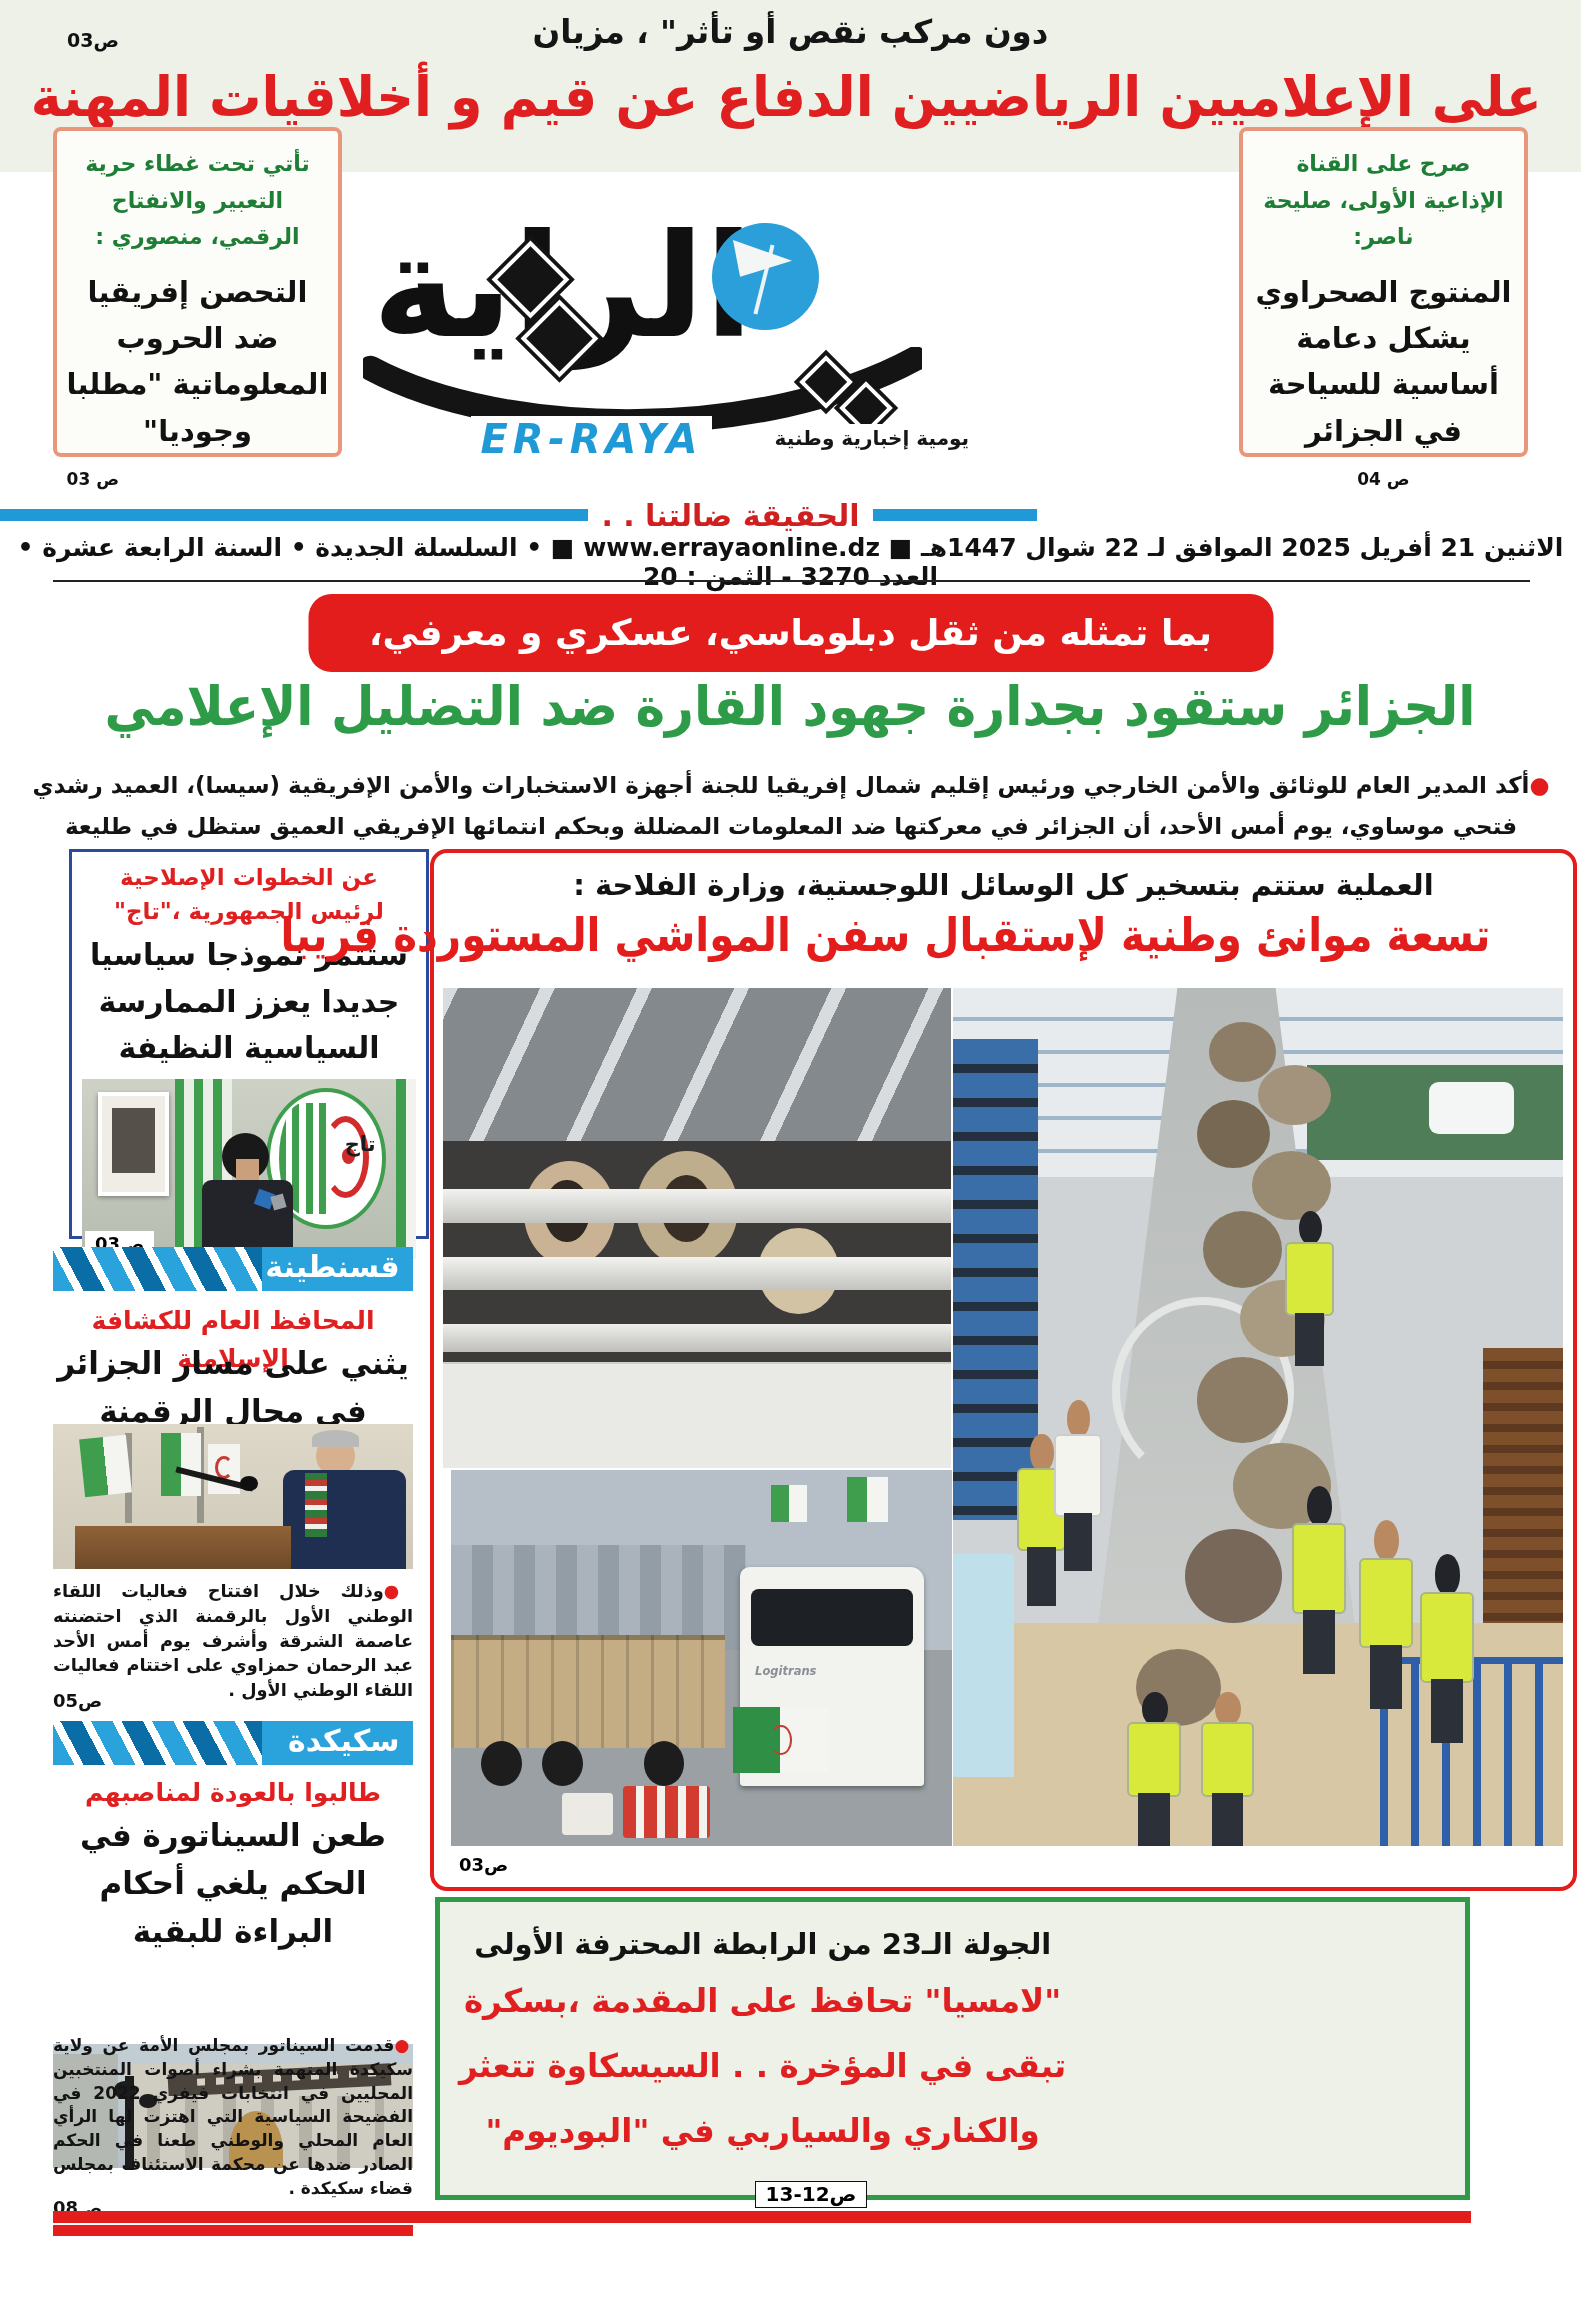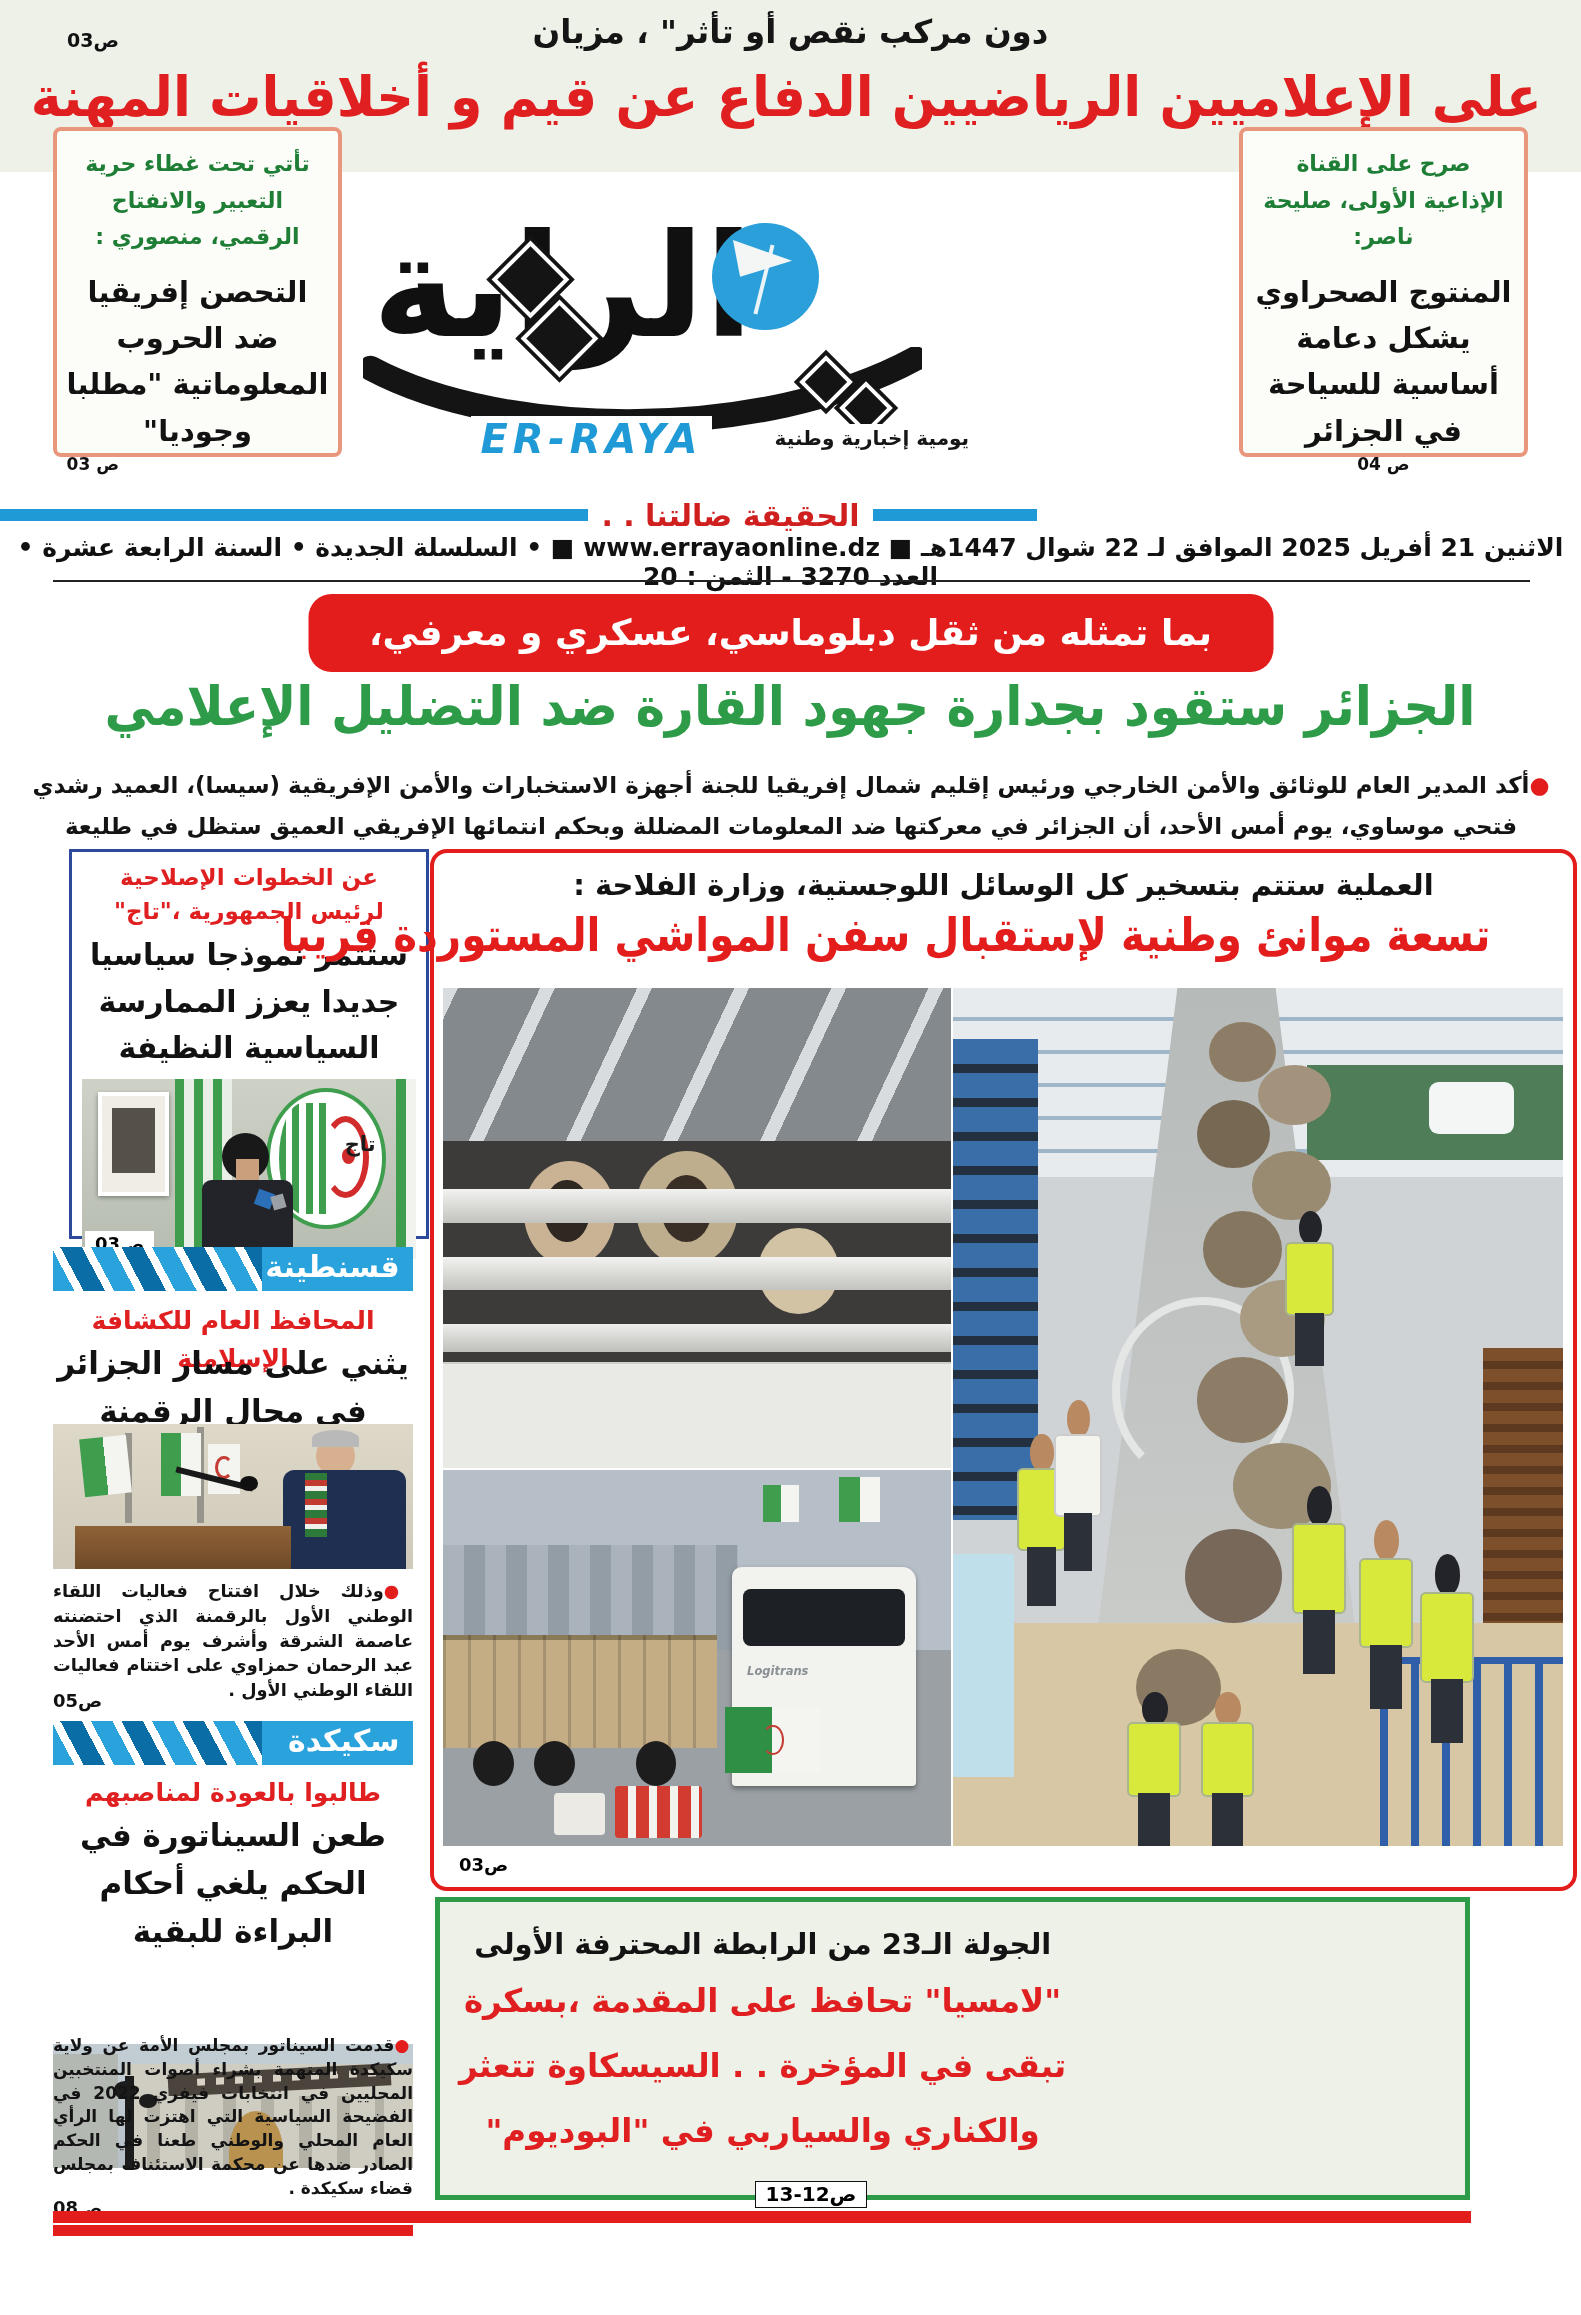--- a/index.html
+++ b/index.html
@@ -9,21 +9,21 @@
   
   .top-strip{position:absolute;top:0;left:0;width:100%;height:172px;background:#eef1e8}
   .top-ref{position:absolute;left:67px;top:29px;font-size:19px;font-weight:bold;color:#111}
   .top-kicker{position:absolute;top:13.4px;left:0;width:100%;text-align:center;font-size:32.5px;font-weight:bold;color:#151515}
   .top-headline{position:absolute;top:65px;left:0;width:100%;text-align:center;font-size:55px;font-weight:bold;color:#e02020;white-space:nowrap}
   .top-headline span{display:inline-block;transform:scaleX(.95);transform-origin:center}
   
   .side-box{position:absolute;top:127px;width:289px;height:330px;background:#fcfcf8;border:4.8px solid #e8977c;border-radius:8px;text-align:center;padding:15.3px 9.6px 7.6px;z-index:3}
   .side-box .bx-kicker{color:#1e7e35;font-size:22px;font-weight:bold;line-height:1.65}
   .side-box .bx-title{color:#121212;font-size:29px;font-weight:bold;line-height:1.6;margin-top:13.4px}
-  .side-box .bx-ref{font-size:17px;font-weight:bold;color:#111;margin-top:0;text-align:center}
+  .side-box .bx-ref{font-size:17px;font-weight:bold;color:#111;margin-top:15px;text-align:center}
   
   .logo-wrap{position:absolute;left:358px;top:177px;width:621px;height:315px;z-index:2}
   .logo-arabic{position:absolute;left:14.3px;top:38px;font-size:143px;font-weight:bold;color:#101010;line-height:1}
   .logo-circle{position:absolute;left:354px;top:46px;width:107px;height:107px;border-radius:50%;background:#2b9fd9}
   .logo-flag{position:absolute;left:21px;top:17px;width:59px;height:46px;background:#f4f6f6;clip-path:polygon(0 0,100% 45%,12% 80%)}
   .logo-pole{position:absolute;left:50px;top:21px;width:3.8px;height:71px;background:#e9f3f8;transform:rotate(14deg)}
   .logo-diamond{position:absolute;width:55px;height:55px;background:#141414;border:4.8px solid #fff;box-shadow:0 0 0 3.8px #141414;transform:rotate(45deg)}
   .logo-swash{position:absolute;left:4.8px;top:170px;width:559px;height:96px}
   .logo-latin{position:absolute;left:113px;top:239px;font-size:40px;font-weight:bold;font-style:italic;color:#1f9ad6;letter-spacing:4.8px;background:#fff;padding:0 9.6px;z-index:2}
   .logo-sub{position:absolute;left:409px;top:247px;font-size:20px;font-weight:bold;color:#161616;background:#fff;padding:1.9px 7.6px;z-index:2}
@@ -213,21 +213,21 @@
         <div class="abs" style="left:20%;top:40%;width:9%;height:13%;border-radius:50%;background:#2e2722"></div>
         <div class="sheep" style="left:38%;top:34%;width:20%;height:24%;background:#bfae8d"></div>
         <div class="abs" style="left:43%;top:39%;width:10%;height:14%;border-radius:50%;background:#3a2f26"></div>
         <div class="sheep" style="left:62%;top:50%;width:16%;height:18%;background:#d2c3a4"></div>
         <div class="abs" style="left:0;top:42%;width:100%;height:7%;background:linear-gradient(#f2f2f0,#c2c2be)"></div>
         <div class="abs" style="left:0;top:56%;width:100%;height:7%;background:linear-gradient(#f2f2f0,#c2c2be)"></div>
         <div class="abs" style="left:0;top:70%;width:100%;height:6%;background:linear-gradient(#ededeb,#bebeba)"></div>
         <div class="abs" style="left:0;bottom:0;width:100%;height:22%;background:#e9e9e5;border-top:2.9px solid #cfcfc9"></div>
       </div>
 
-      <div class="photo" style="left:0;top:56%;width:45.5%;height:44%;background:linear-gradient(180deg,#b6bfc7 0 48%,#9aa0a4 48%)">
+      <div class="photo" style="left:8px;top:56%;width:45.5%;height:44%;background:linear-gradient(180deg,#b6bfc7 0 48%,#9aa0a4 48%)">
         <div class="abs" style="left:0;top:20%;width:58%;height:28%;background:repeating-linear-gradient(90deg,#aab3bb 0 21px,#939da6 21px 42px)"></div>
         <div class="abs" style="right:14%;top:2%;width:8%;height:12%;background:linear-gradient(90deg,#3f9e4e 0 50%,#f4f4f0 50%)"></div>
         <div class="abs" style="right:30%;top:4%;width:7%;height:10%;background:linear-gradient(90deg,#3f9e4e 0 50%,#f4f4f0 50%)"></div>
         <div class="abs" style="left:0;top:44%;width:54%;height:30%;background:#c4ad85;border-top:5.7px solid #8a7a57"></div>
         <div class="abs" style="left:0;top:44%;width:54%;height:30%;background:repeating-linear-gradient(90deg,rgba(0,0,0,.16) 0 2.9px,transparent 2.9px 25px)"></div>
         <div class="abs" style="left:6%;top:72%;width:8%;height:12%;border-radius:50%;background:#1d1d1d"></div>
         <div class="abs" style="left:18%;top:72%;width:8%;height:12%;border-radius:50%;background:#1d1d1d"></div>
         <div class="abs" style="left:38%;top:72%;width:8%;height:12%;border-radius:50%;background:#1d1d1d"></div>
         <div class="abs" style="right:7%;top:26%;width:36%;height:58%;background:#f2f2ef;border-radius:9.6px 13.4px 3.8px 3.8px;box-shadow:0 2.9px 5.7px rgba(0,0,0,.35)">
           <div class="abs" style="left:6%;top:10%;width:88%;height:26%;background:#1d2126;border-radius:7.6px"></div>

